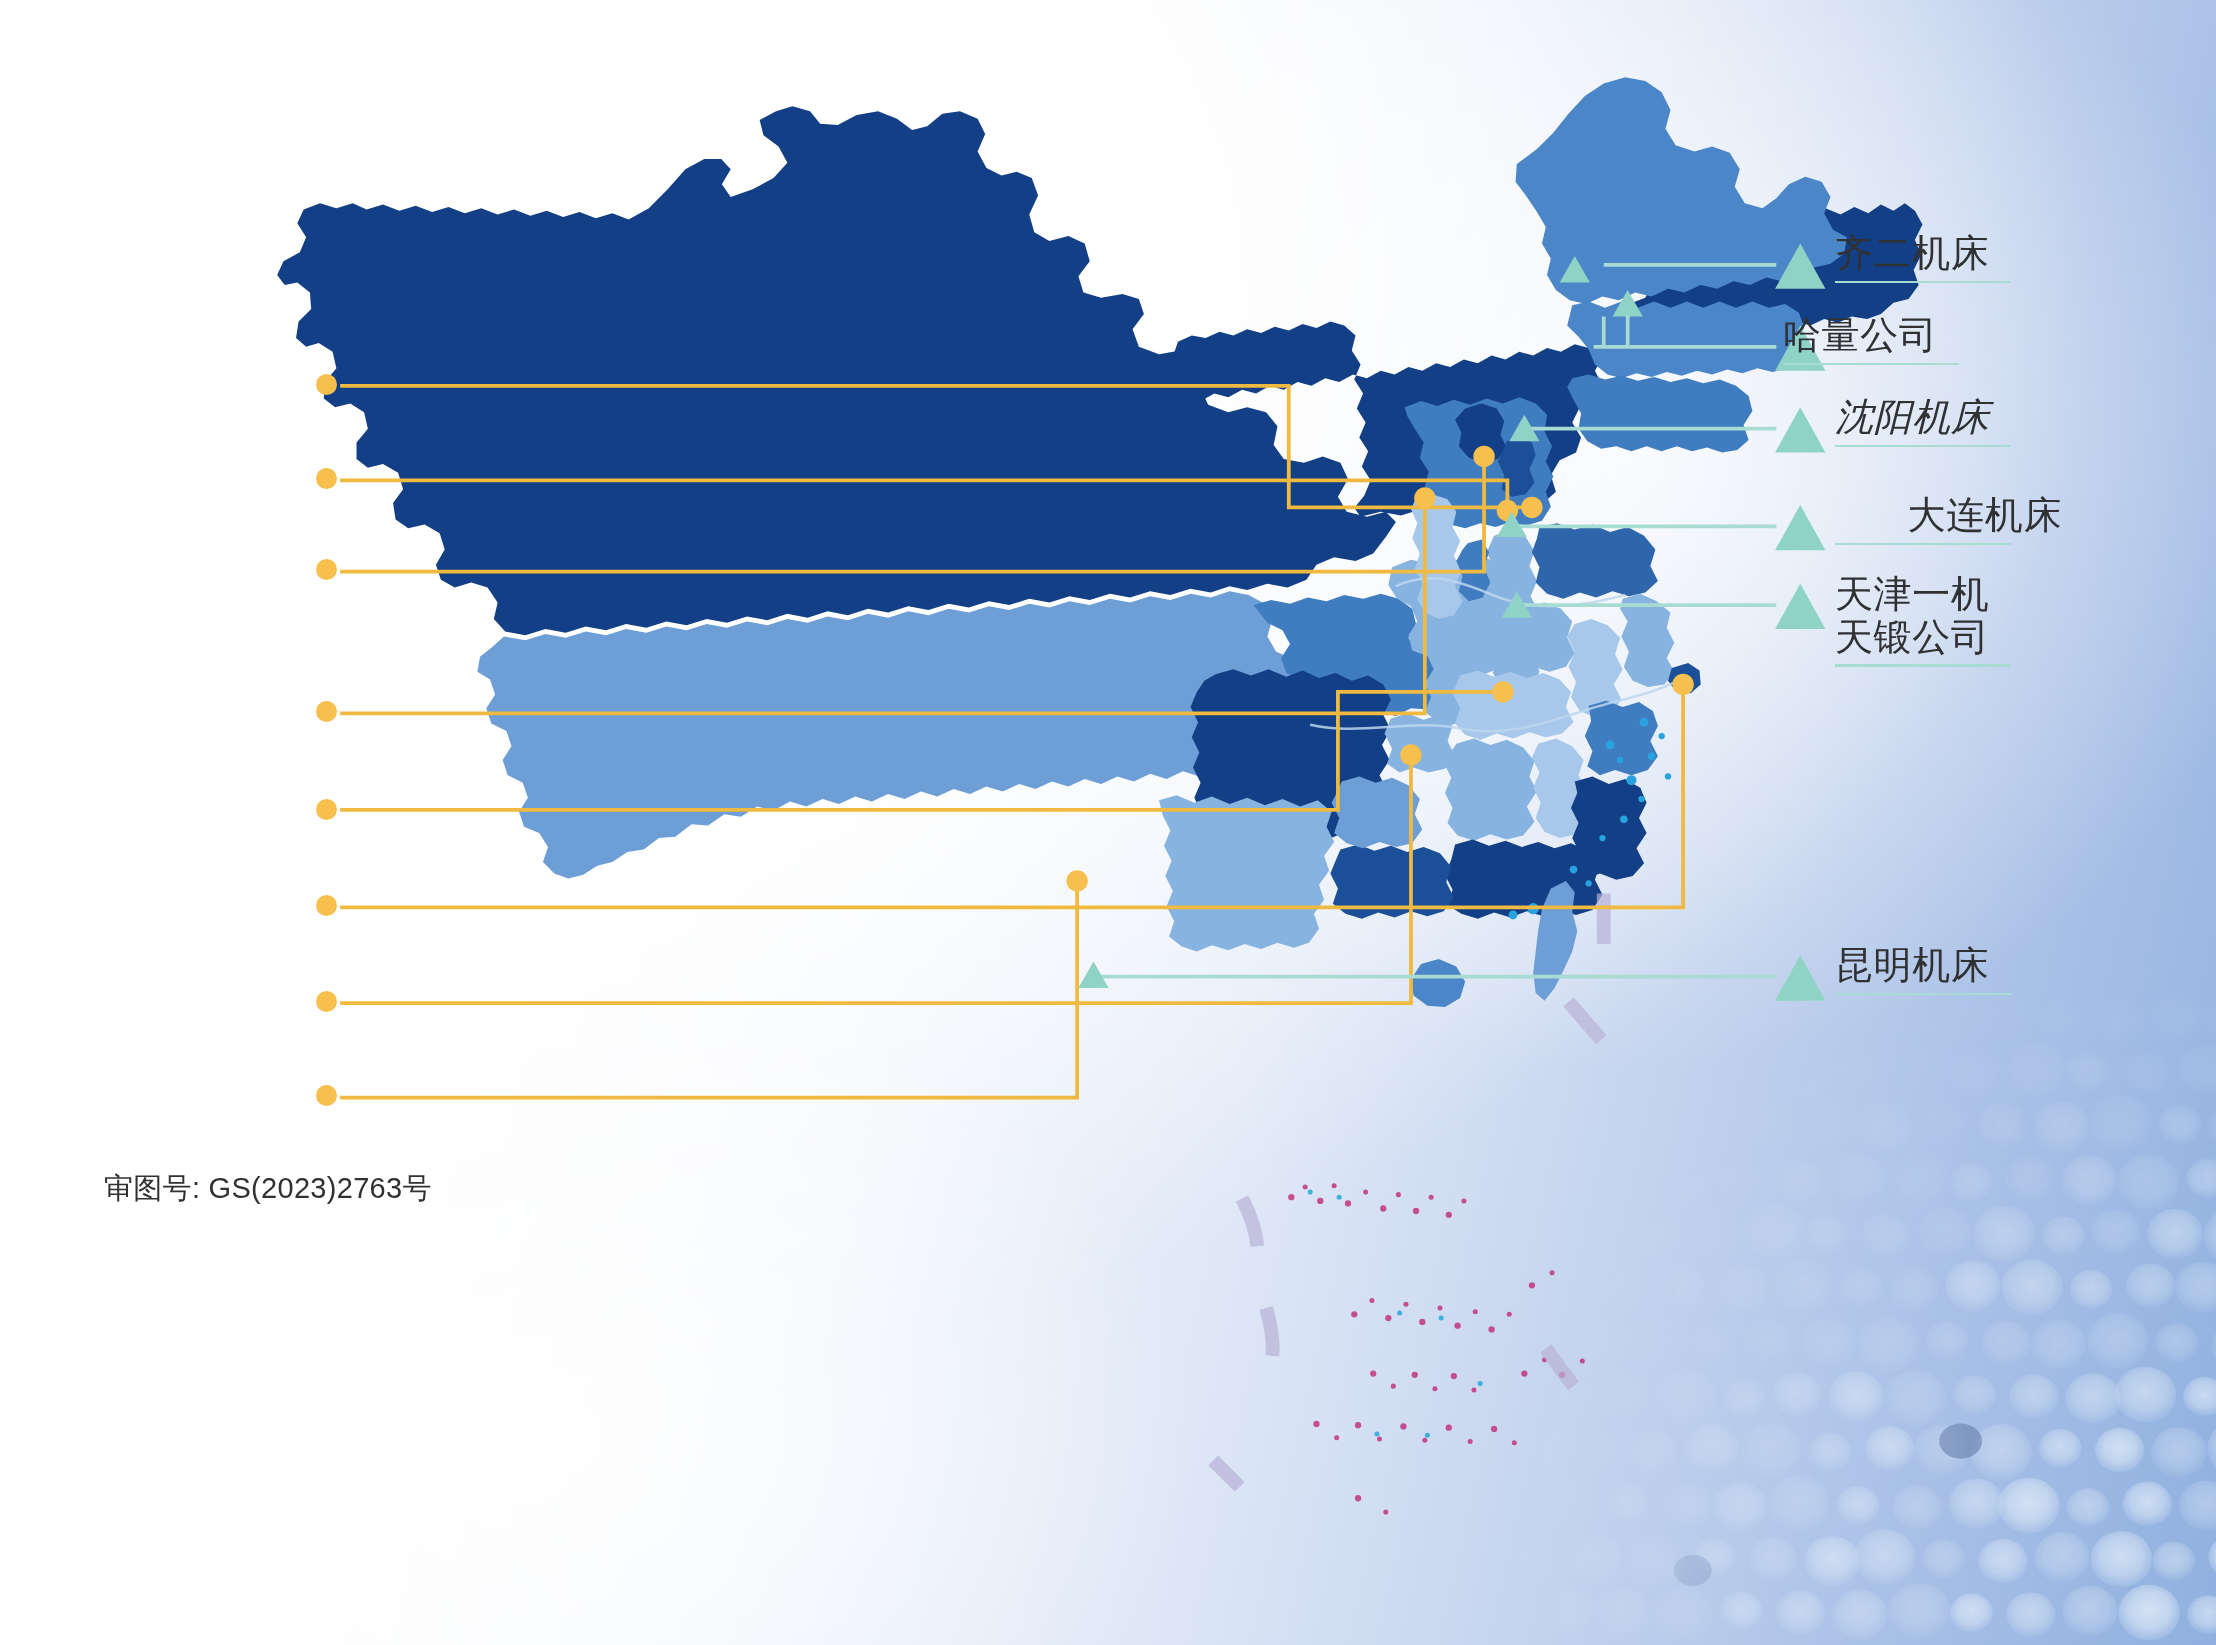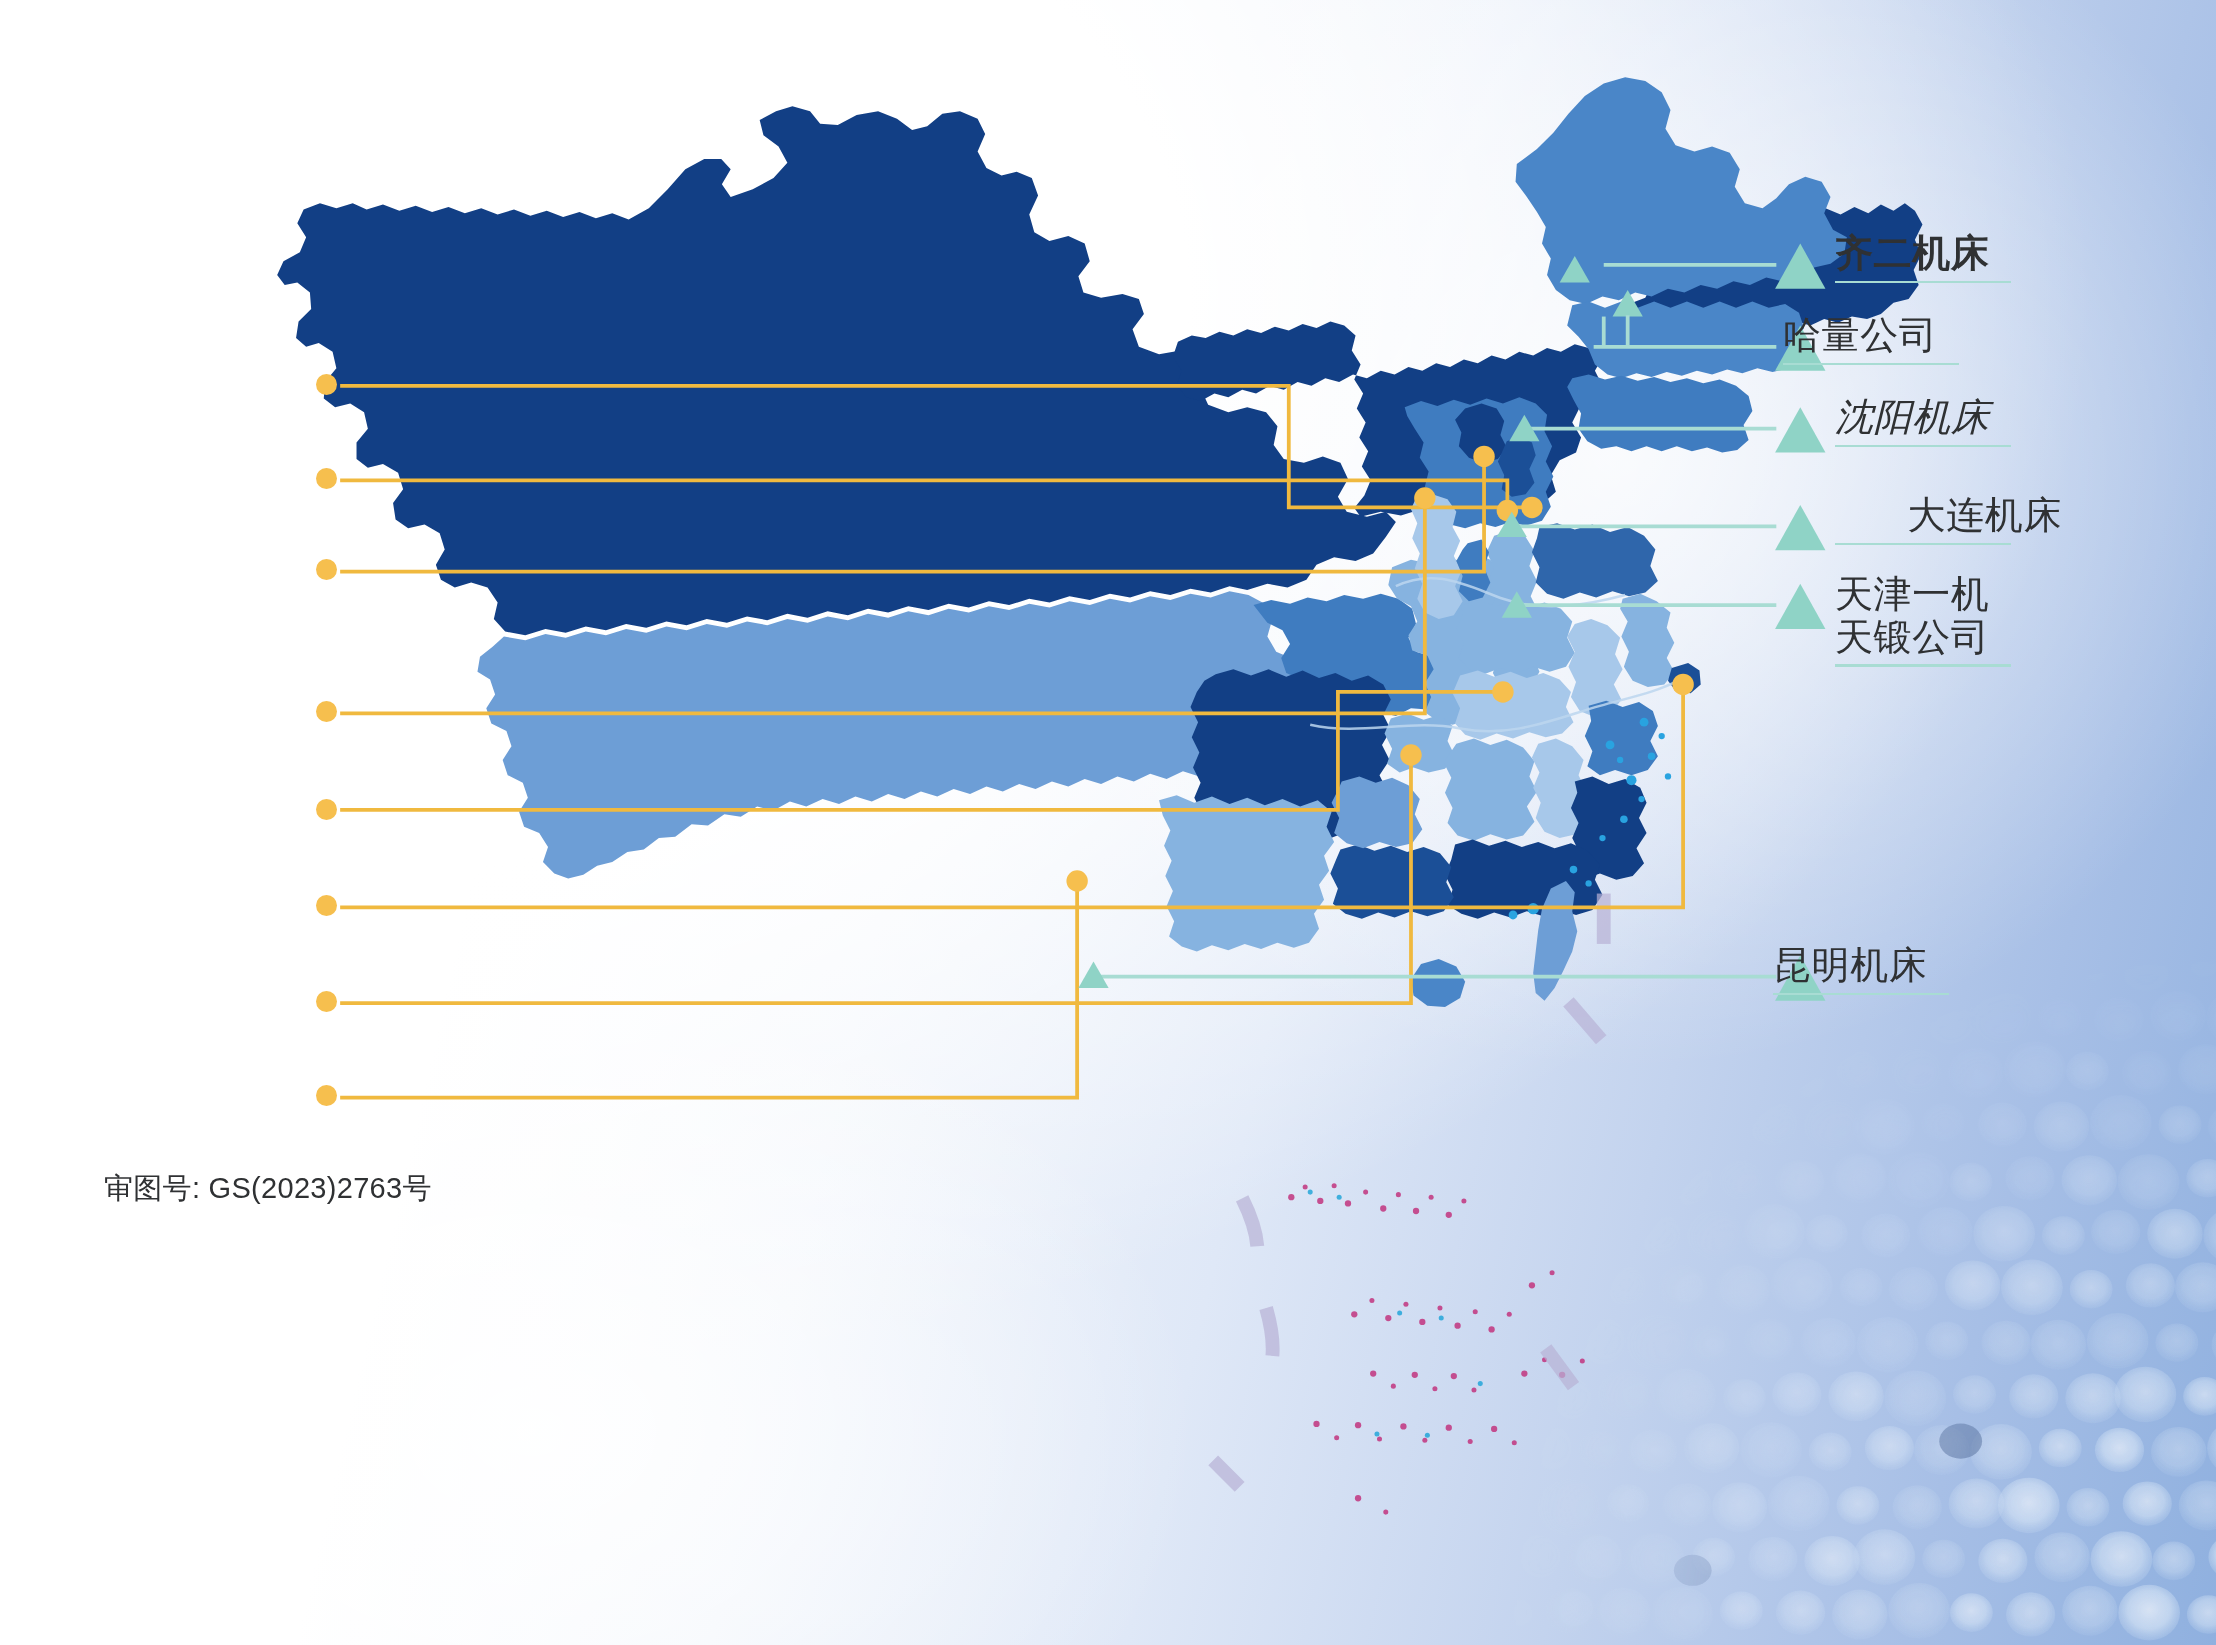--- a/index.html
+++ b/index.html
@@ -462,39 +462,39 @@
   <div class="footer" style="left:104px;top:1169px;">审图号: GS(2023)2763号</div>
 
 <div class="dot" style="left: 316px; top: 374px;"></div>
     <div class="dot" style="left: 316px; top: 468px;"></div>
     <div class="dot" style="left: 316px; top: 559px;"></div>
     <div class="dot" style="left: 316px; top: 701px;"></div>
     <div class="dot" style="left: 316px; top: 799px;"></div>
     <div class="dot" style="left: 316px; top: 895px;"></div>
     <div class="dot" style="left: 316px; top: 991px;"></div>
     <div class="dot" style="left: 316px; top: 1085px;"></div>
-    <div class="right-item" style="left: 1835px; top: 232px; width: 227px; font-weight: bold;">
+    <div class="right-item" style="left: 1835px; top: 232px; width: 227px;">
       <div class="txt">齐二机床</div>
       <div class="rule" style="width: 176px;"></div>
     </div>
     <div class="right-item" style="left: 1783px; top: 314px; width: 227px;">
       <div class="txt">哈量公司</div>
       <div class="rule" style="width: 176px;"></div>
     </div>
     <div class="right-item" style="left: 1835px; top: 396px; width: 227px; font-style: italic;">
       <div class="txt">沈阳机床</div>
       <div class="rule" style="width: 176px;"></div>
     </div>
     <div class="right-item" style="left: 1835px; top: 494px; width: 227px; text-align: right;">
       <div class="txt">大连机床</div>
       <div class="rule" style="width: 176px;"></div>
     </div>
     <div class="right-item" style="left: 1835px; top: 573px; width: 227px;">
       <div class="txt">天津一机</div>
       <div class="txt">天锻公司</div>
       <div class="rule" style="width: 176px;"></div>
     </div>
-    <div class="right-item" style="left: 1773px; top: 944px; width: 227px;">
+    <div class="right-item" style="left: 1835px; top: 944px; width: 227px;">
       <div class="txt">昆明机床</div>
       <div class="rule" style="width: 176px;"></div>
     </div>
   </div>
 
 
 </body></html>

